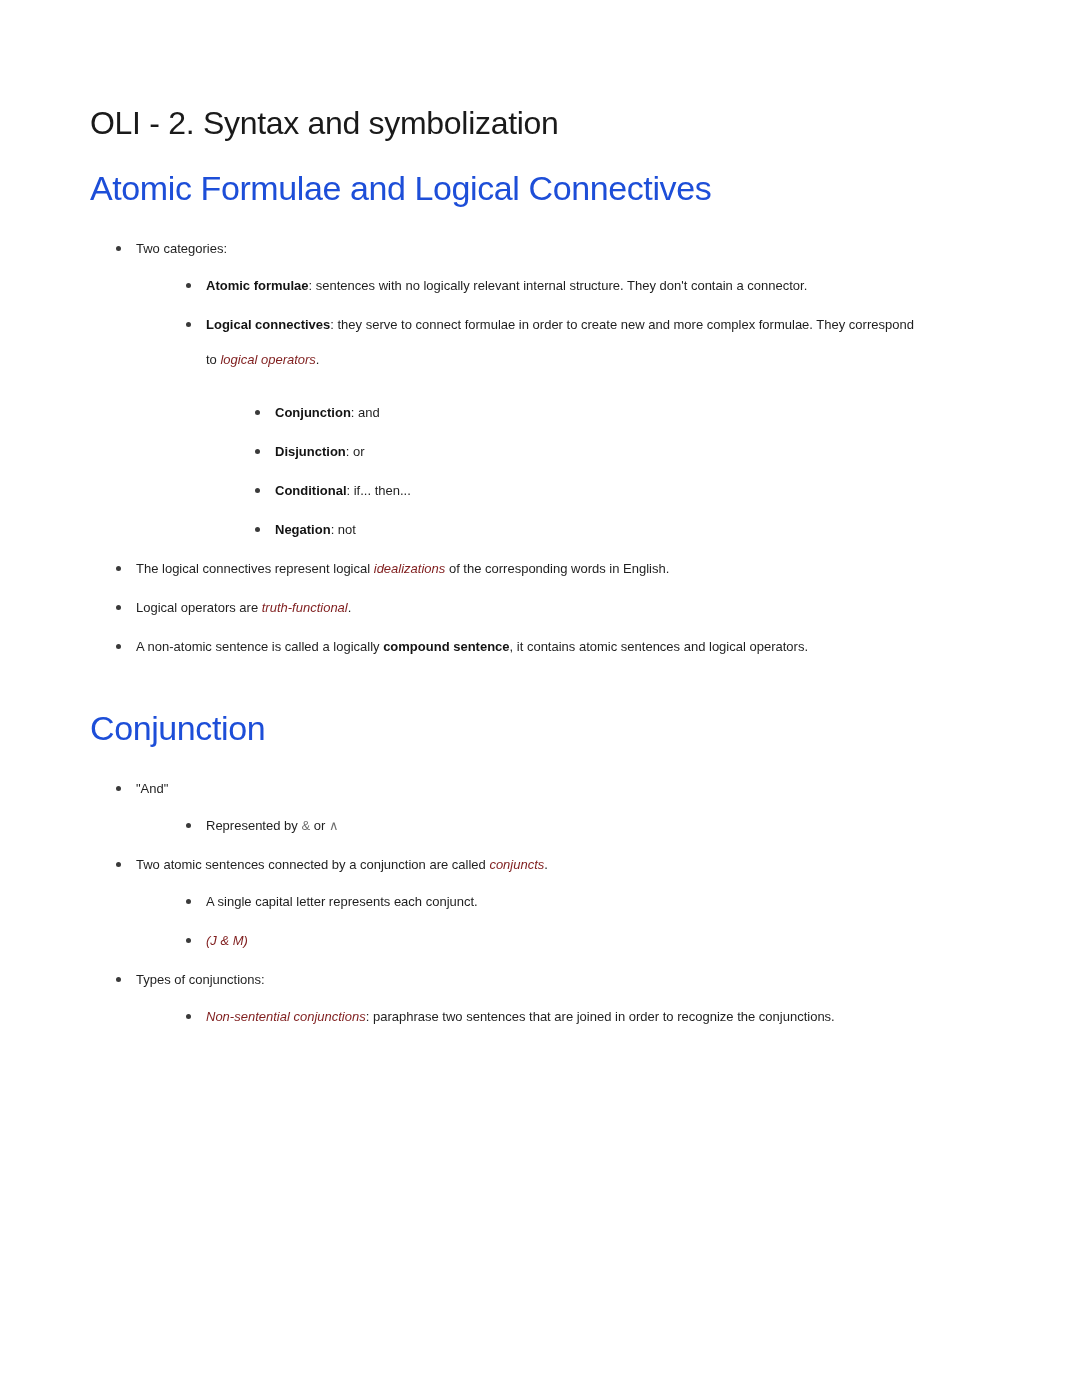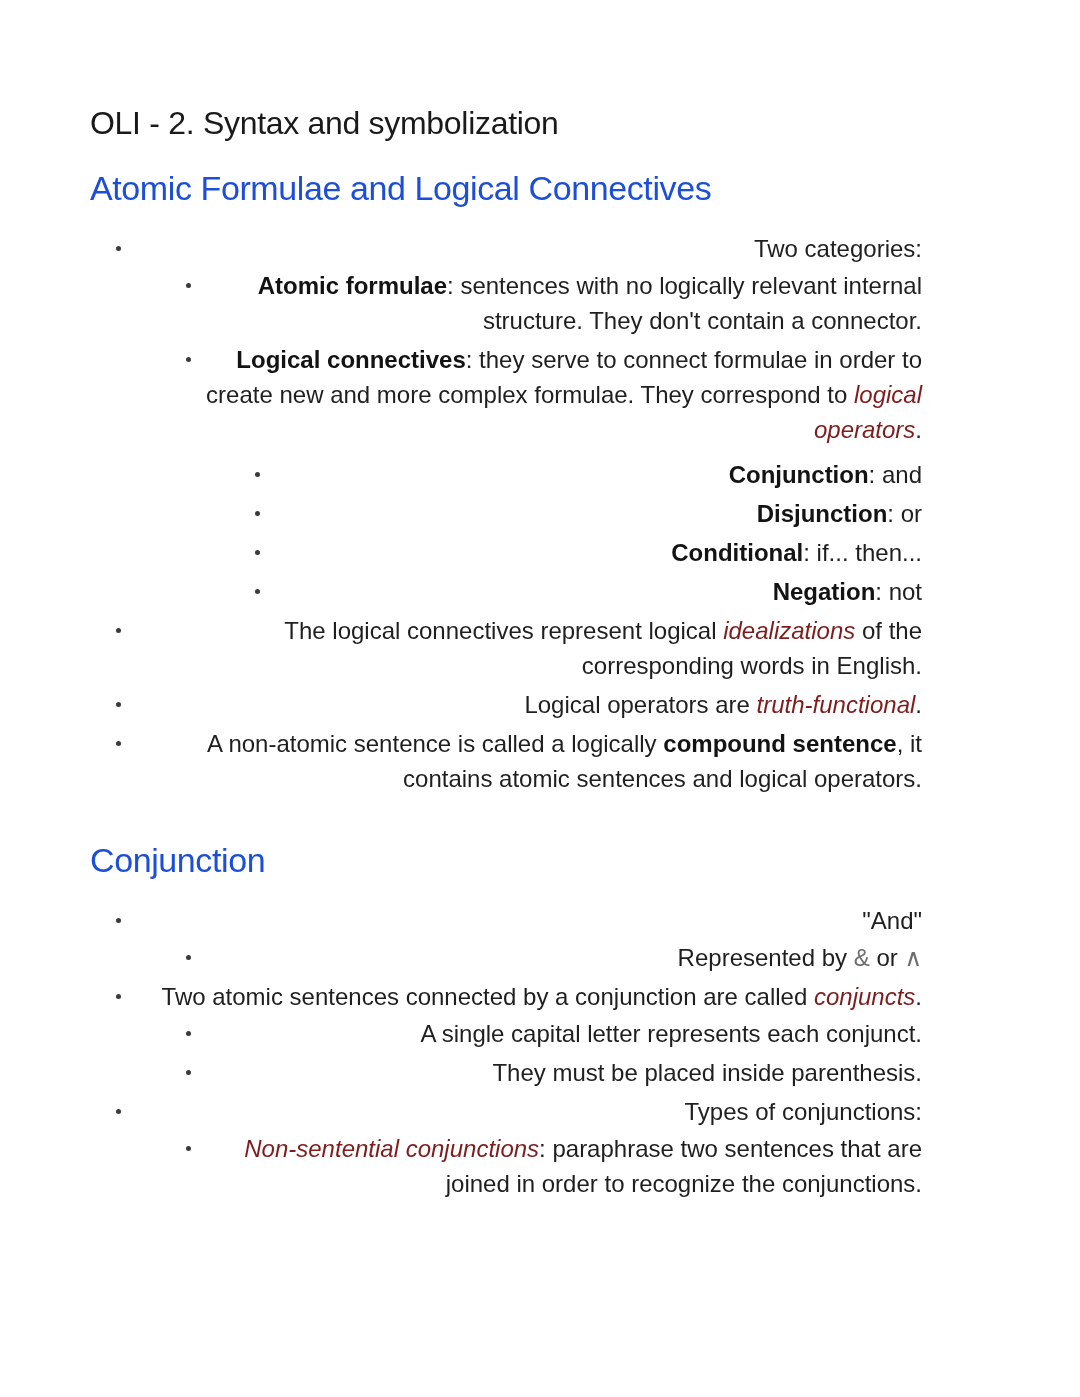--- a/index.html
+++ b/index.html
@@ -45,31 +45,30 @@
   }
 
   
   ul {
     list-style: none;
     margin: 0;
     padding: 0;
   }
   ul.lvl1 { margin-left: 23px; }
   ul.lvl2 { margin-left: 47px; margin-top: 2px; }
-  ul.lvl3 { margin-left: 46px; margin-top: 10px; }
+  ul.lvl3 { margin-left: 46px; margin-top: 18px; }
 
   li.item {
     position: relative;
     padding-left: 23px;
-    font-size: 24px;
+    font-size: 13px;
     line-height: 35px;
     color: #1f1f1f;
     margin: 0 0 4px 0;
     max-width: 855px;
-    text-align: right;
   }
   ul.lvl2 > li.item { max-width: 812px; }
   ul.lvl3 > li.item { max-width: 768px; }
 
   li.item::before {
     content: "";
     position: absolute;
     left: 3px;
     top: 15px;
     width: 5px;
@@ -163,21 +162,21 @@
     </li>
 
     <li class="item">
       <span>Two atomic sentences connected by a conjunction are called </span><span class="i">conjuncts</span><span>.</span>
 
       <ul class="lvl2">
         <li class="item">
           <span>A single capital letter represents each conjunct.</span>
         </li>
         <li class="item">
-          <span>They must be placed inside parenthesis.</span>
+          <span class="i">(J &amp; M)</span>
         </li>
       </ul>
     </li>
 
     <li class="item">
       <span>Types of conjunctions:</span>
 
       <ul class="lvl2">
         <li class="item">
           <span class="i">Non-sentential conjunctions</span><span>: paraphrase two sentences that are joined in order to recognize the conjunctions.</span>

